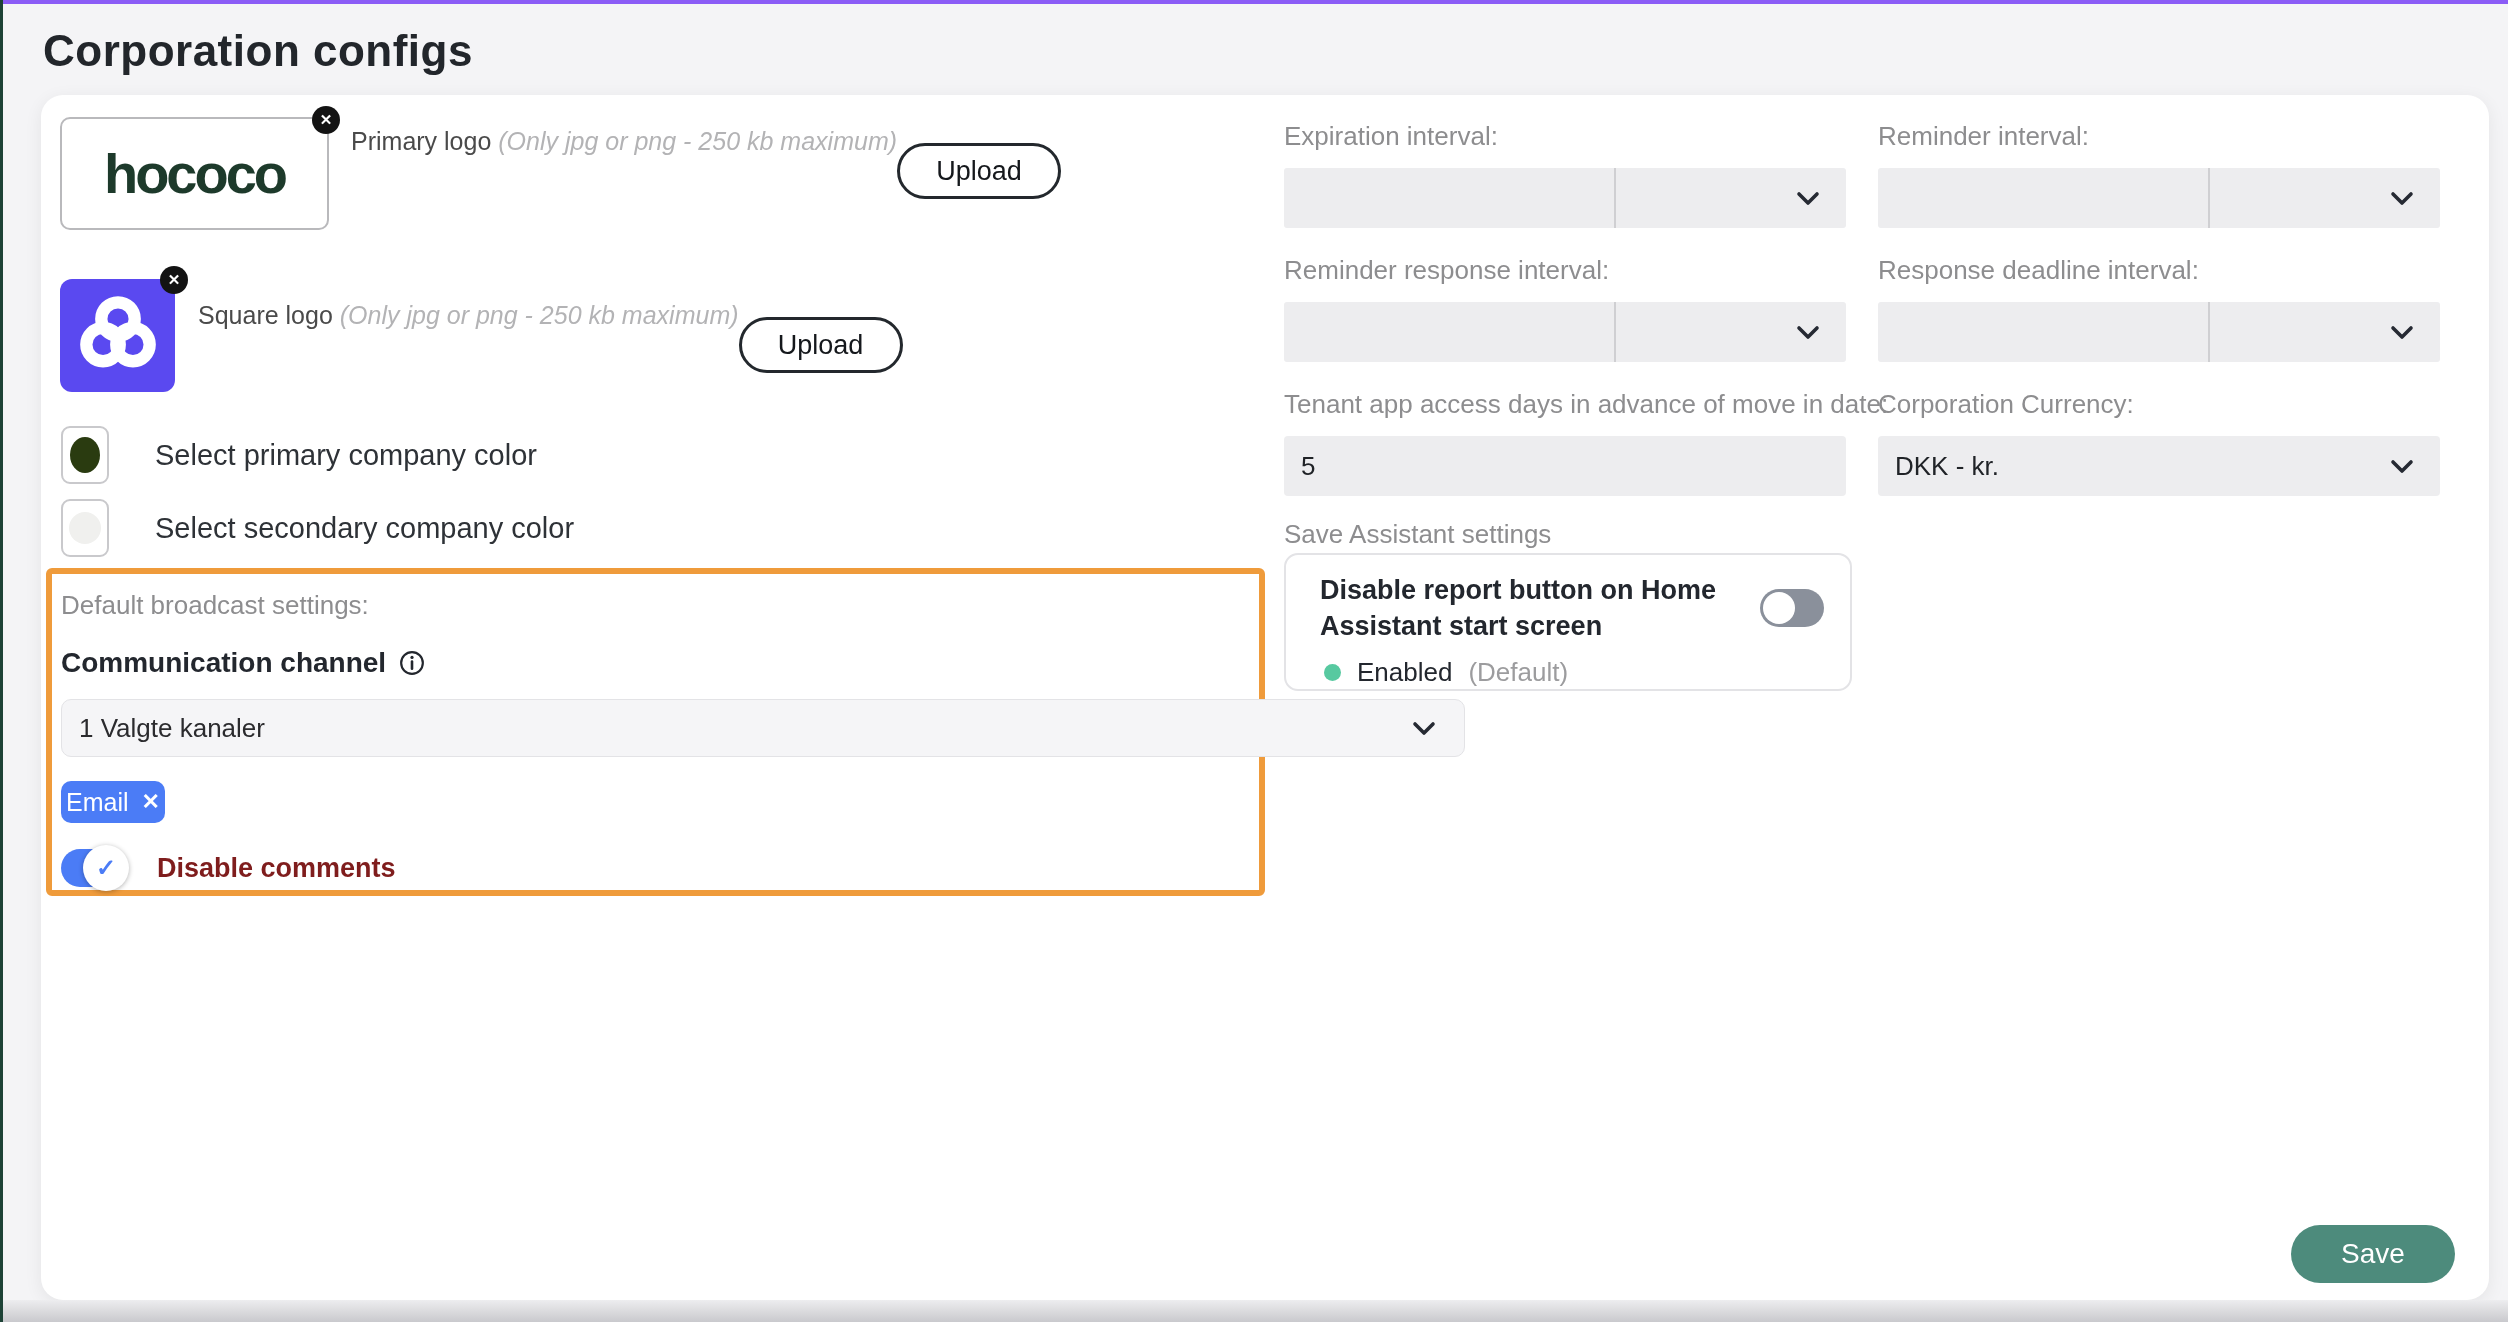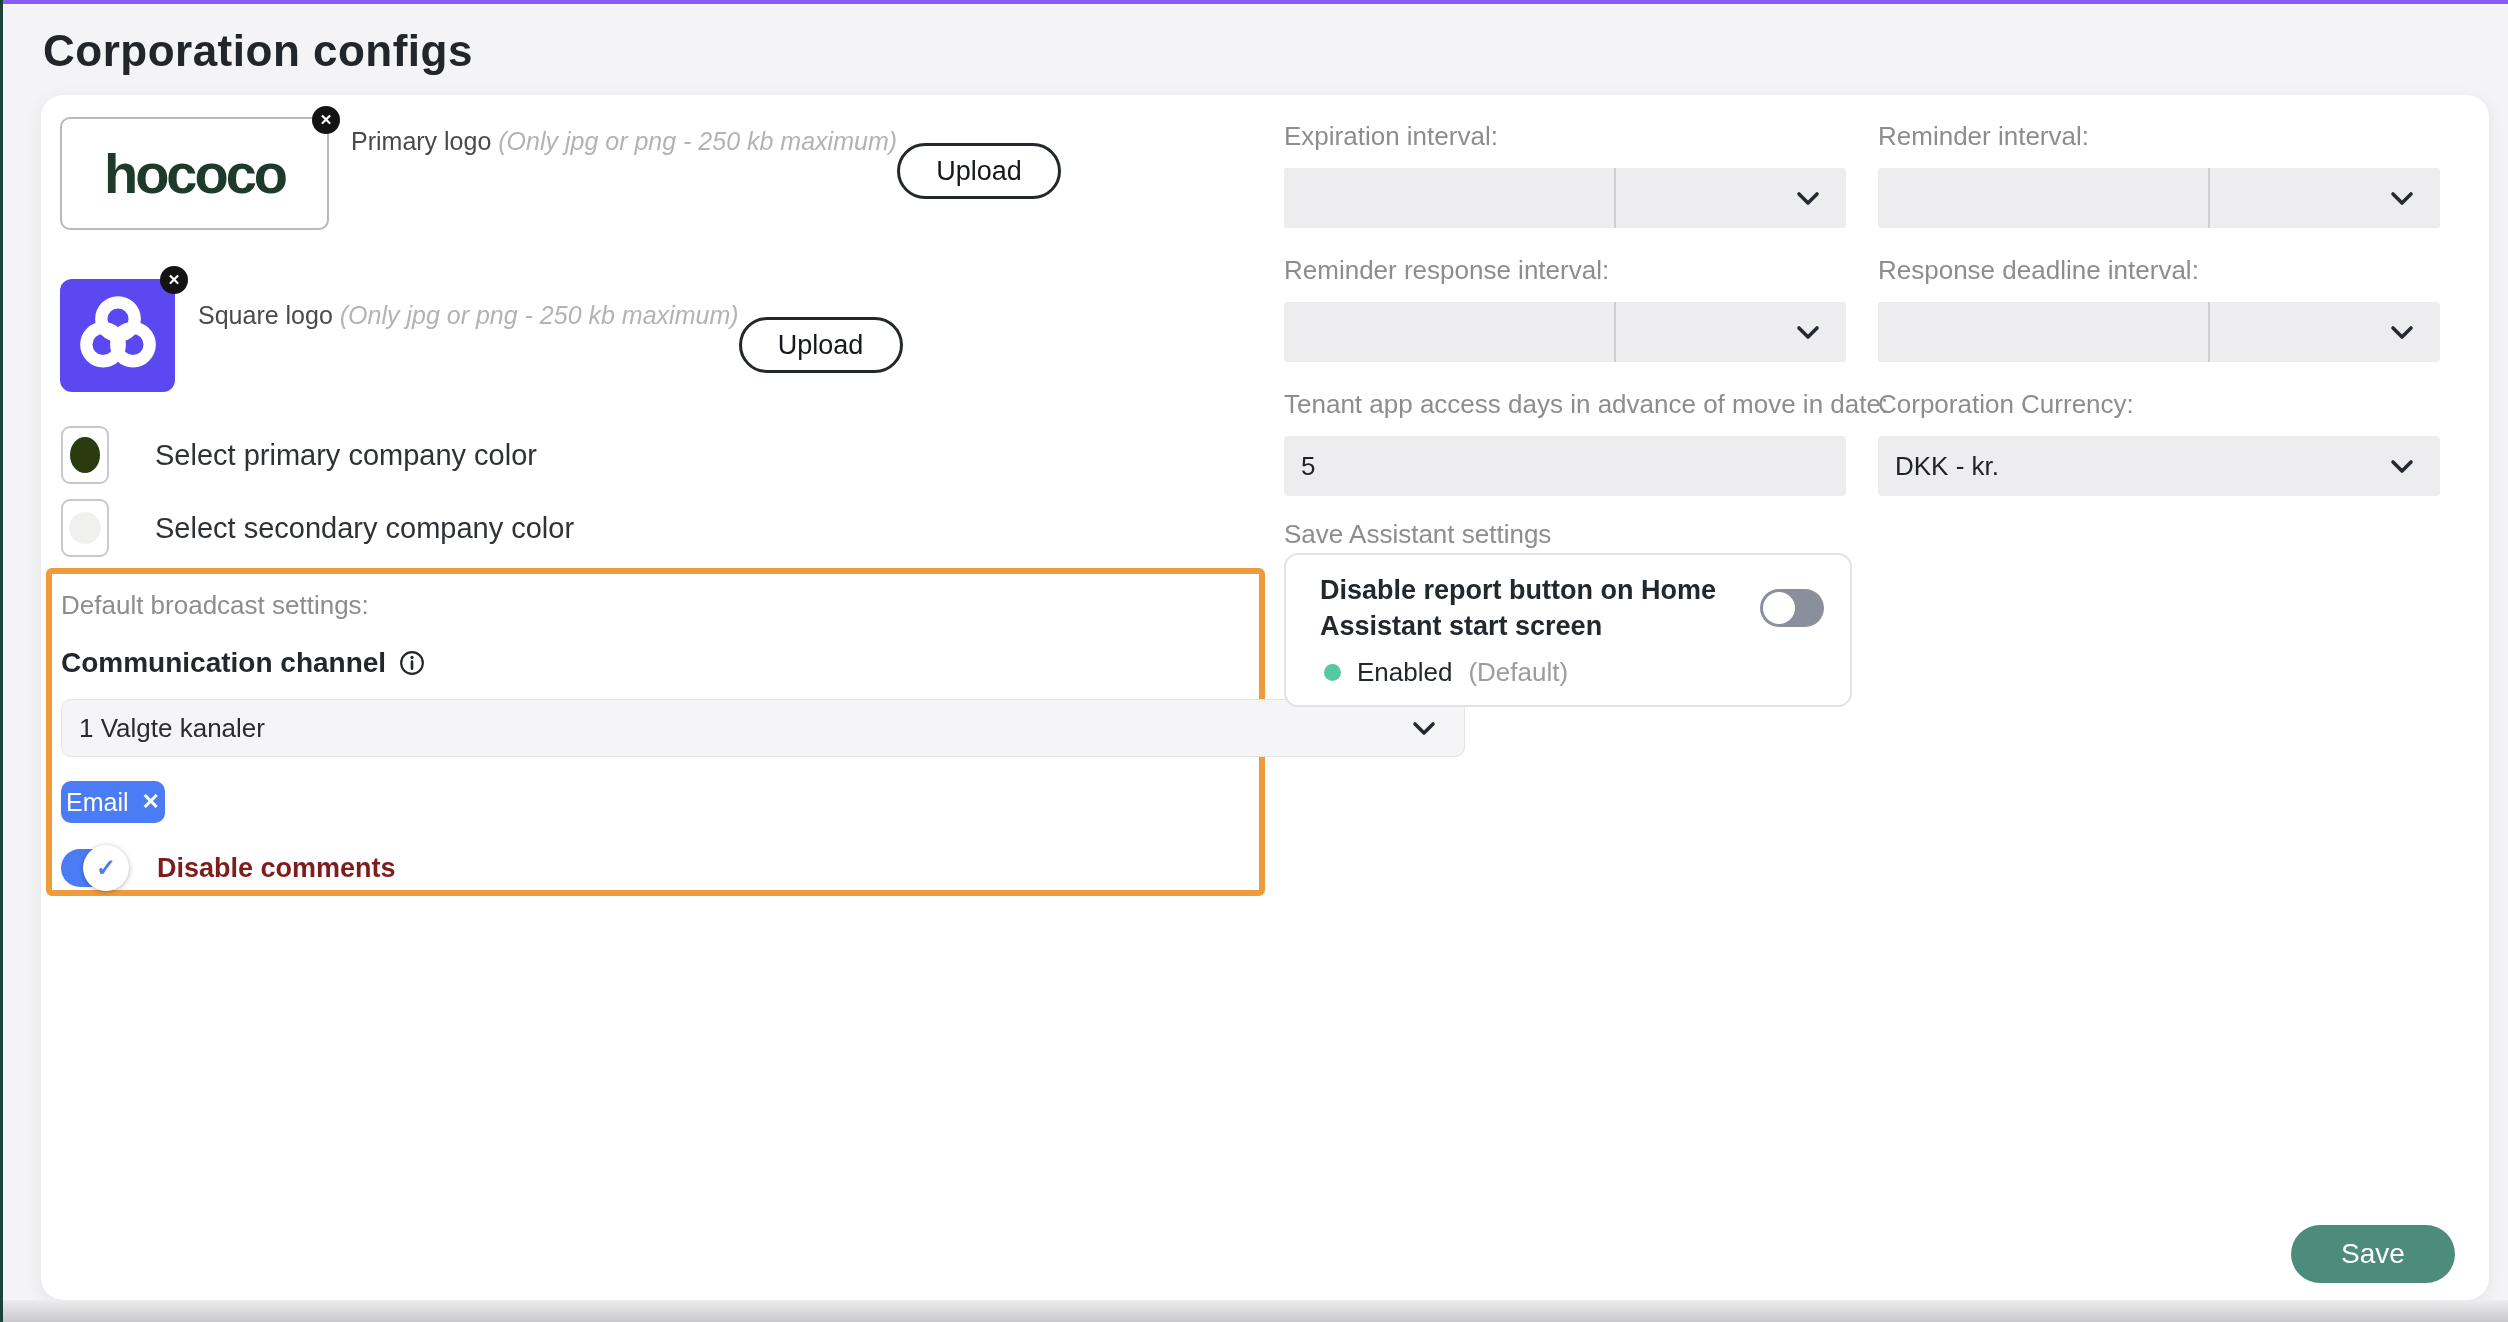--- a/index.html
+++ b/index.html
@@ -127,21 +127,21 @@
   }
   .plain-select{
     margin-top:16px; height:60px; width:562px; background:#ededef; border-radius:4px;
     display:flex; align-items:center; justify-content:space-between;
     padding:0 26px 0 17px; cursor:pointer;
   }
   .plain-select-value{ font-size:26px; color:#202327; }
 
   .ha-caption{ position:absolute; left:1243px; top:424px; font-size:26px; color:#8d8d8f; }
   .ha-card{
-    position:absolute; left:1243px; top:458px; width:568px; height:154px;
+    position:absolute; left:1243px; top:458px; width:568px; height:138px;
     background:#fff; border:2px solid #e3e3e6; border-radius:14px;
     padding:18px 26px 0 34px;
   }
   .ha-top{ display:flex; gap:26px; }
   .ha-title{ flex:1; font-size:27px; font-weight:bold; color:#23272e; line-height:1.33; }
   .switch-off{
     position:relative; width:64px; height:38px; border-radius:19px;
     background:#8a909b; cursor:pointer; flex-shrink:0; margin-top:16px;
   }
   .switch-off .knob{

